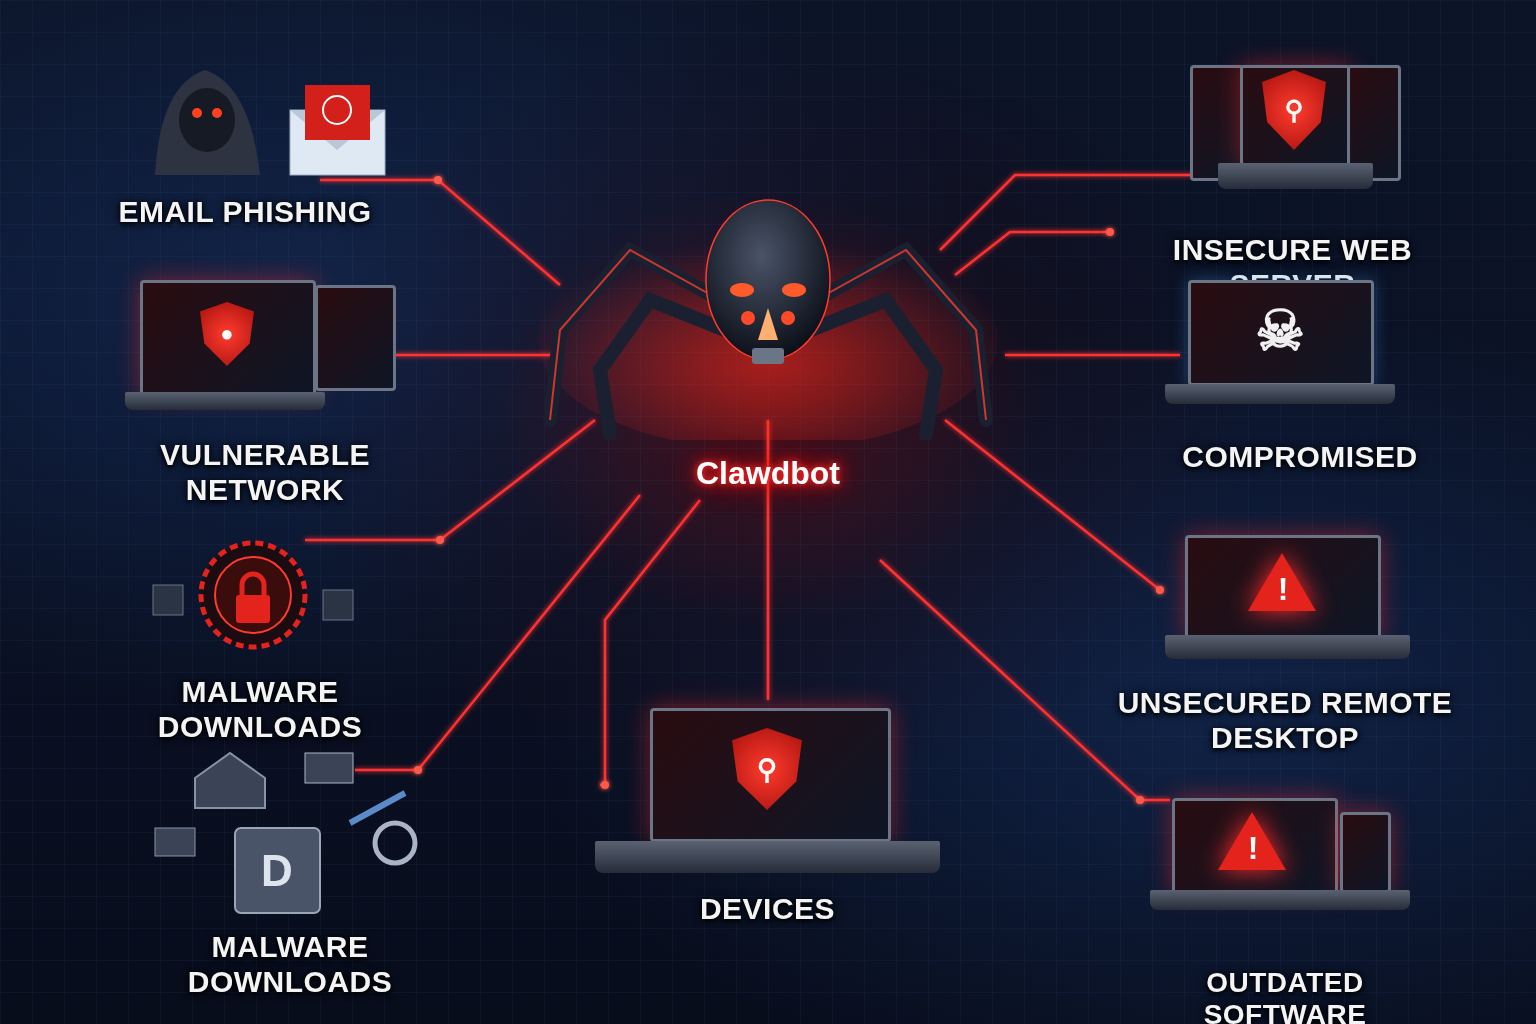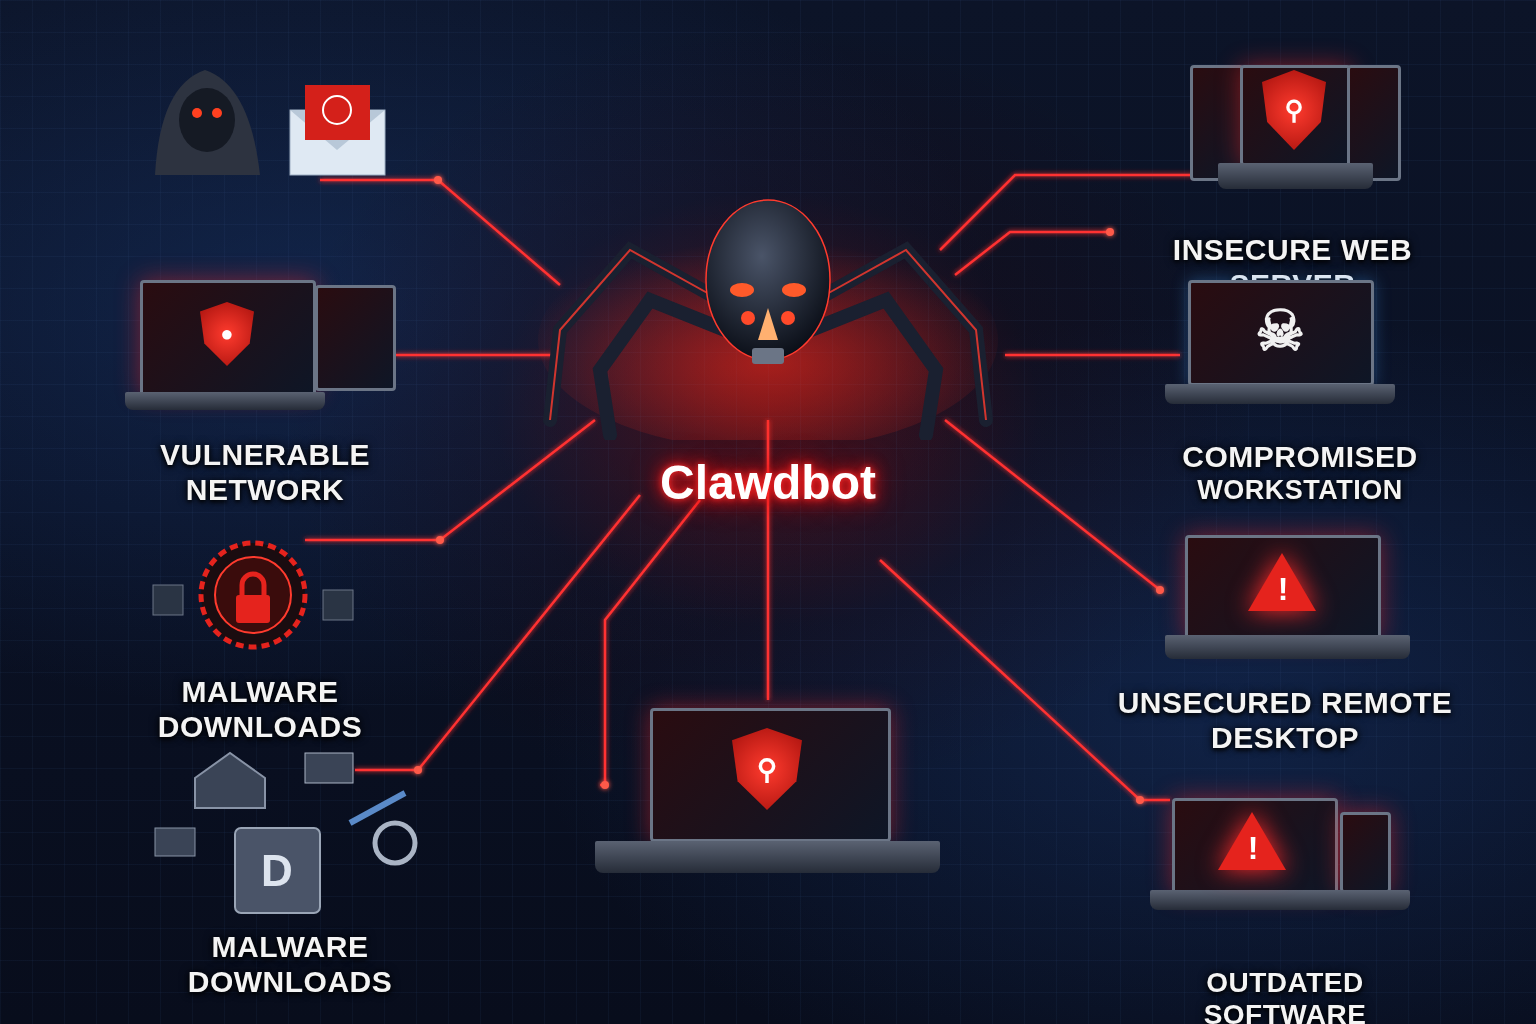--- a/index.html
+++ b/index.html
@@ -14,21 +14,21 @@
     background-image:
       linear-gradient(rgba(70,110,170,0.08) 1px, transparent 1px),
       linear-gradient(90deg, rgba(70,110,170,0.08) 1px, transparent 1px);
     background-size:32px 32px;}
   svg.lines{position:absolute;inset:0;}
   .label{position:absolute;color:#f4f4f4;font-weight:bold;text-transform:uppercase;
     font-family:"Liberation Sans",sans-serif;letter-spacing:0.5px;text-align:center;
     text-shadow:0 2px 4px #000,0 0 10px rgba(0,0,0,0.9);line-height:1.15;}
   .label.big{font-size:30px;}
   .title{position:absolute;left:568px;top:455px;width:400px;text-align:center;
-    font-size:48px;font-weight:bold;color:#fff;
+    font-size:32px;font-weight:bold;color:#fff;
     text-shadow:0 0 6px #ff2a2a,0 0 16px #ff1a1a,0 0 30px #c00;}
   .device{position:absolute;}
   .screen{position:absolute;background:linear-gradient(135deg,#2a0c10,#0e1626);border:3px solid #6b7586;border-radius:4px;box-shadow:0 0 24px rgba(255,40,40,0.45);}
   .base{position:absolute;background:linear-gradient(180deg,#5a6272,#262c38);border-radius:2px 2px 8px 8px;}
   .glyph{position:absolute;display:flex;align-items:center;justify-content:center;color:#fff;font-weight:bold;}
   .shield{background:radial-gradient(circle,#ff3b2e,#a5100c);clip-path:polygon(50% 0,100% 15%,92% 65%,50% 100%,8% 65%,0 15%);box-shadow:0 0 20px #f00;}
   .warn{width:0;height:0;border-left:34px solid transparent;border-right:34px solid transparent;border-bottom:58px solid #e5231d;filter:drop-shadow(0 0 12px #ff2a2a);}
 </style>
 </head>
 <body>
@@ -110,20 +110,21 @@
       <path d="M10,110 Q15,20 60,5 Q105,20 115,110 Z" fill="#2d3340"></path>
       <ellipse cx="62" cy="55" rx="28" ry="32" fill="#151a24"></ellipse>
       <circle cx="52" cy="48" r="5" fill="#ff4020"></circle>
         <circle cx="72" cy="48" r="5" fill="#ff4020"></circle>
       <rect x="145" y="45" width="95" height="65" fill="#dfe9f3" stroke="#9fb0c4"></rect>
       <polygon points="145,45 192,85 240,45" fill="#b8c8d8"></polygon>
       <rect x="160" y="20" width="65" height="55" fill="#d4201a"></rect>
       <circle cx="192" cy="45" r="14" fill="none" stroke="#fff" stroke-width="2"></circle>
     </svg>
   </div>
+  <div class="label big" style="left:110px;top:195px;width:270px;">Email Phishing</div>
 
   <div class="device" style="left:125px;top:280px;width:270px;height:135px;">
     <div class="screen" style="left:15px;top:0;width:170px;height:110px;"></div>
     <div class="screen" style="left:190px;top:5px;width:75px;height:100px;box-shadow:none;"></div>
     <div class="base" style="left:0;top:112px;width:200px;height:18px;"></div>
     <div class="glyph shield" style="left:75px;top:22px;width:54px;height:64px;font-size:22px;">●</div>
   </div>
   <div class="label big" style="left:100px;top:438px;width:330px;">Vulnerable Network</div>
 
   <div class="device" style="left:148px;top:515px;width:210px;height:135px;">
@@ -150,39 +151,39 @@
     </svg>
   </div>
   <div class="label big" style="left:120px;top:930px;width:340px;">Malware Downloads</div>
 
   <div class="device" style="left:595px;top:708px;width:345px;height:170px;">
     <div class="screen" style="left:55px;top:0;width:235px;height:128px;"></div>
     <div class="base" style="left:0;top:133px;width:345px;height:32px;"></div>
     <div class="glyph shield" style="left:137px;top:20px;width:70px;height:82px;font-size:28px;">⚲</div>
   </div>
   <div class="label big" style="left:575px;top:892px;width:385px;">
+    <div>Devices</div>
   </div>
 
   <div class="device" style="left:1190px;top:65px;width:210px;height:130px;">
     <div class="screen" style="left:0;top:0;width:48px;height:110px;box-shadow:none;"></div>
     <div class="screen" style="left:50px;top:0;width:105px;height:95px;"></div>
     <div class="screen" style="left:157px;top:0;width:48px;height:110px;box-shadow:none;"></div>
     <div class="base" style="left:28px;top:98px;width:155px;height:26px;"></div>
     <div class="glyph shield" style="left:72px;top:5px;width:64px;height:80px;font-size:26px;">⚲</div>
   </div>
   <div class="label big" style="left:1120px;top:195px;width:345px;margin-top:38px;">Insecure Web Server</div>
 
   <div class="device" style="left:1160px;top:280px;width:240px;height:130px;">
     <div class="screen" style="left:28px;top:0;width:180px;height:100px;box-shadow:0 0 16px rgba(60,140,220,0.4);"></div>
     <div class="base" style="left:5px;top:104px;width:230px;height:20px;"></div>
     <div class="glyph" style="left:90px;top:10px;width:60px;height:80px;font-size:56px;color:#f0f0f0;">☠</div>
   </div>
   <div class="label big" style="left:1150px;top:440px;width:300px;text-align:center;">
     <div>Compromised</div>
-    <div style="font-size:27px;">Workstation</div>
   </div>
 
   <div class="device" style="left:1160px;top:535px;width:250px;height:130px;">
     <div class="screen" style="left:25px;top:0;width:190px;height:98px;"></div>
     <div class="base" style="left:5px;top:100px;width:245px;height:24px;"></div>
     <div class="warn" style="position:absolute;left:88px;top:18px;"></div>
     <div class="glyph" style="left:108px;top:32px;width:30px;height:44px;font-size:32px;">!</div>
   </div>
   <div class="label big" style="left:1115px;top:686px;width:340px;">
     <div>Unsecured Remote</div>

